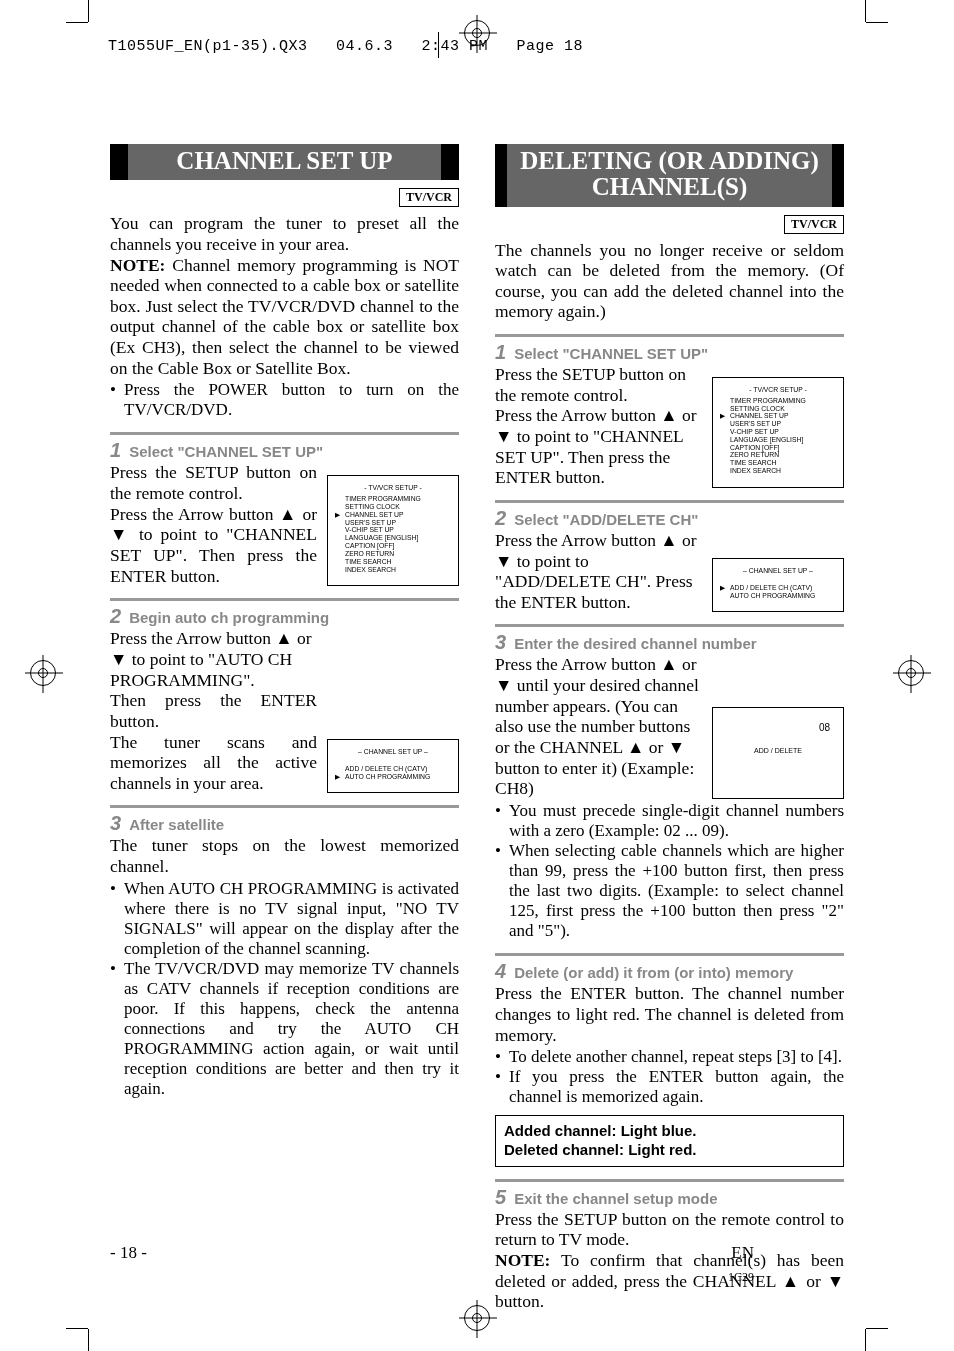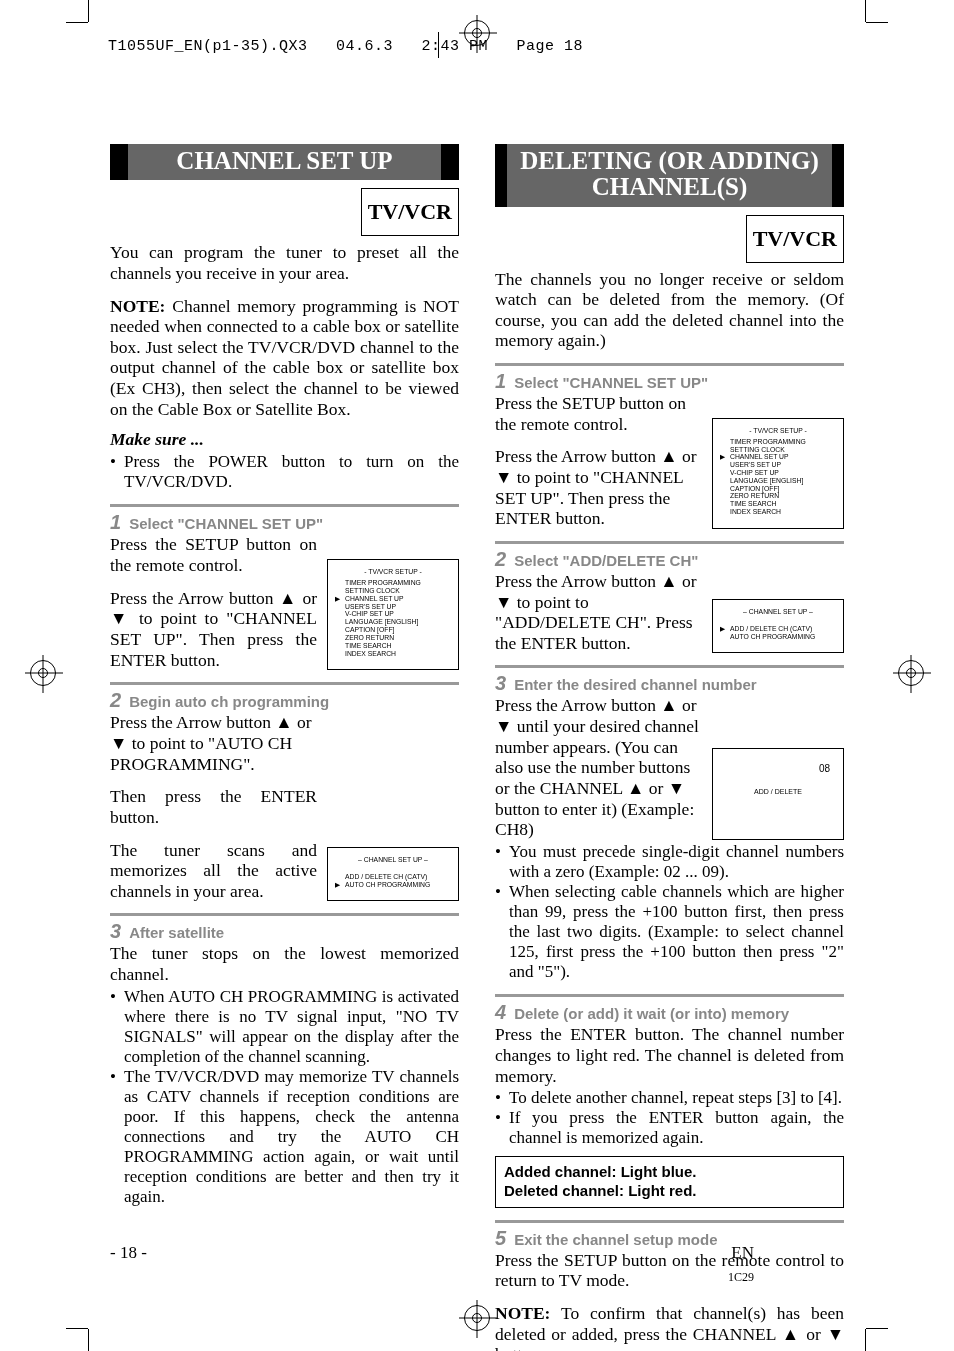--- a/index.html
+++ b/index.html
@@ -24,25 +24,25 @@
   .content { position: absolute; left: 110px; top: 144px; width: 734px; }
   .cols { display: flex; gap: 36px; }
   .col { width: 352px; }
 
   
   .title-bar { display: flex; align-items: stretch; margin-bottom: 6px; }
   .title-bar .edge { width: 18px; background: #000; }
   .title-bar .mid  { flex: 1 1 auto; background: #666; color: #fff; font-family: "Times New Roman", serif; font-weight: bold; font-size: 25px; text-align: center; padding: 4px 6px 6px; line-height: 1.05; }
 
   
-  .tvvcr-box { float: right; border: 1.2px solid #000; padding: 10px 6px; font-family: "Times New Roman", serif; font-weight: bold; font-size: 22px; margin-top: 2px; margin-left: 8px; }
+  .tvvcr-box { float: right; border: 1.2px solid #000; padding: 1px 6px; font-family: "Times New Roman", serif; font-weight: bold; font-size: 12px; margin-top: 2px; margin-left: 8px; }
 
   
   p.body { font-size: 17.5px; line-height: 1.18; text-align: justify; }
-  .col p.body + p.body { margin-top: 12px; }
+  .col p.body + p.body { margin-top: 0; }
   .note-strong { font-weight: bold; }
   .msure { font-style: italic; font-weight: bold; font-size: 17.5px; margin-top: 10px; }
   ul.bullets { list-style: none; margin-top: 2px; }
   ul.bullets li { position: relative; padding-left: 14px; font-size: 17px; line-height: 1.18; text-align: justify; }
   ul.bullets li::before { content: "•"; position: absolute; left: 0; top: 0; }
 
   
   .step { margin-top: 12px; }
   .step-rule { height: 3px; background: #999; margin-bottom: 4px; }
   .step-head { font-family: Arial, Helvetica, sans-serif; color: #888; font-weight: bold; font-size: 15px; display: flex; align-items: baseline; gap: 8px; }
@@ -115,21 +115,20 @@
           <div class="edge"></div>
         </div>
         <span class="tvvcr-box">TV/VCR</span>
         <div style="clear:both; height:6px;"></div>
 
         <p class="body">You can program the tuner to preset all the channels you receive in your area.</p>
         <p class="body">
           <span class="note-strong">NOTE:</span><span> Channel memory programming is NOT needed when connected to a cable box or satellite box. Just select the TV/VCR/DVD channel to the output channel of the cable box or satellite box (Ex CH3), then select the channel to be viewed on the Cable Box or Satellite Box.</span>
         </p>
 
-        <p class="msure">Make sure ...</p>
         <ul class="bullets">
           <li>Press the POWER button to turn on the TV/VCR/DVD.</li>
         </ul>
 
         <div class="step">
           <div class="step-rule"></div>
           <div class="step-head">
             <span class="num">1</span>
             <span>Select "CHANNEL SET UP"</span>
           </div>
@@ -344,21 +343,21 @@
           <ul class="bullets">
             <li>You must precede single-digit channel numbers with a zero (Example: 02 ...  09).</li>
             <li>When selecting cable channels which are higher than 99, press the +100 button first, then press the last two digits. (Example: to select channel 125, first press the +100 button then press "2" and "5").</li>
           </ul>
         </div>
 
         <div class="step">
           <div class="step-rule"></div>
           <div class="step-head">
             <span class="num">4</span>
-            <span>Delete (or add) it wait (or into) memory</span>
+            <span>Delete (or add) it from (or into) memory</span>
           </div>
           <p class="body">Press the ENTER button. The channel number changes to light red. The channel is deleted from memory.</p>
           <ul class="bullets">
             <li>To delete another channel, repeat steps [3] to [4].</li>
             <li>If you press the ENTER button again, the channel is memorized again.</li>
           </ul>
           <div class="callout">
             <div>Added channel: Light blue.</div>
             <div>Deleted channel: Light red.</div>
           </div>

